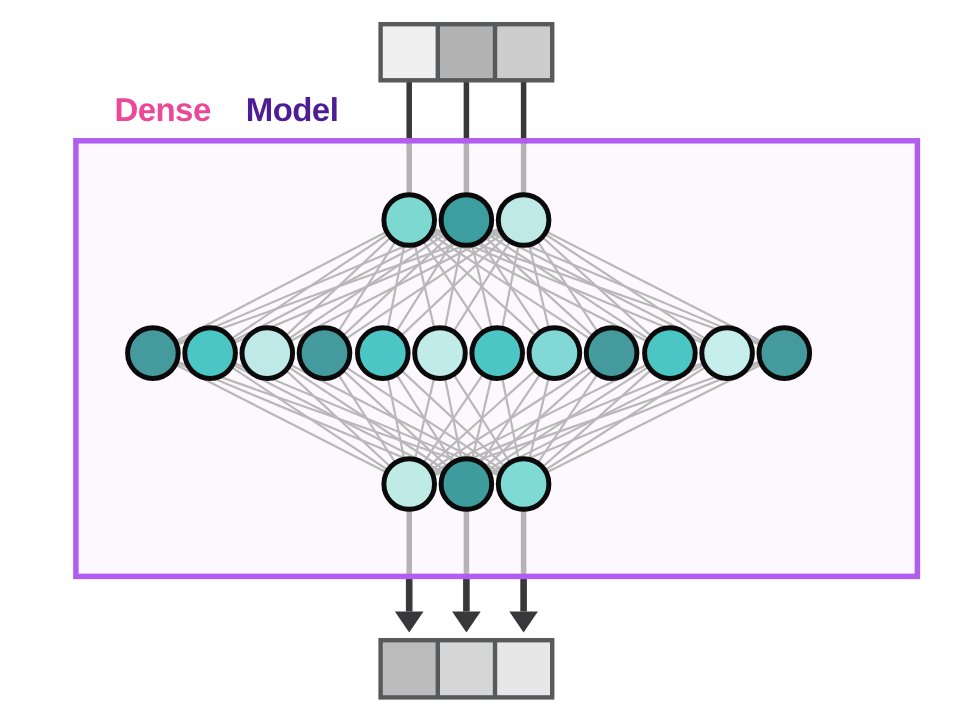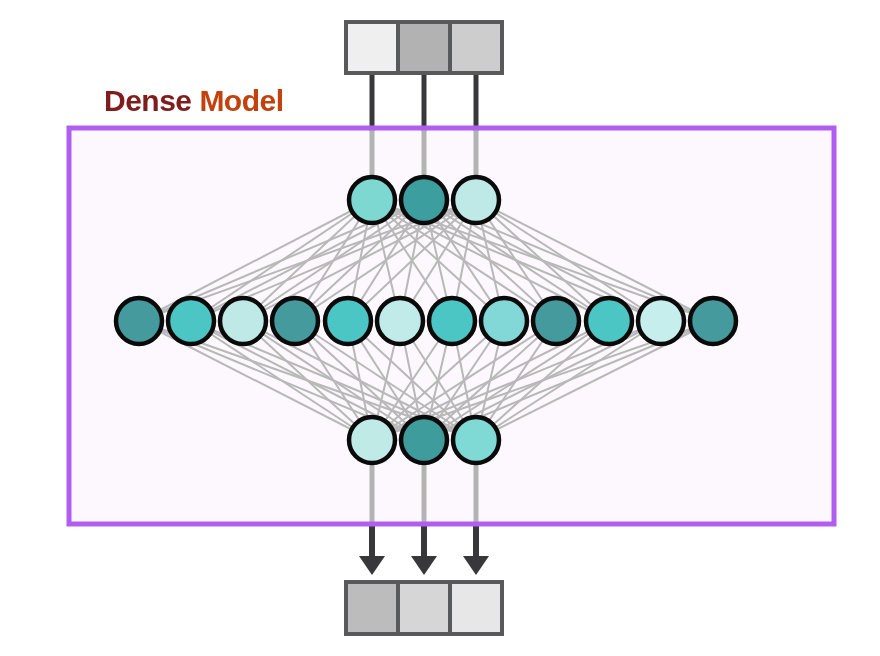--- a/index.html
+++ b/index.html
@@ -146,14 +146,14 @@
       <rect x="344" y="20" width="160" height="55" fill="#58595b"></rect>
       <rect x="348" y="24" width="48" height="47" fill="#efefef"></rect>
       <rect x="400" y="24" width="48" height="47" fill="#b2b2b2"></rect>
       <rect x="452" y="24" width="48" height="47" fill="#cdcdcd"></rect>
       <rect x="344" y="580" width="160" height="56" fill="#58595b"></rect>
       <rect x="348" y="584" width="48" height="48" fill="#bcbcbc"></rect>
       <rect x="400" y="584" width="48" height="48" fill="#d6d6d6"></rect>
       <rect x="452" y="584" width="48" height="48" fill="#e7e7e7"></rect>
       <rect x="69" y="128" width="765" height="396" fill="none" stroke="#b15ef0" stroke-width="5"></rect>
     </svg>
-  <div class="diagram-title"><span style="color: #7f1d1d;">Dense</span><span style="color: #c2410c;"> Model</span></div>
+  <div class="diagram-title"><span style="color: #ec4899;">Dense</span><span style="color: #4c1d95; margin-left: 24px;"> Model</span></div>
 </div>
 
 </body></html>

